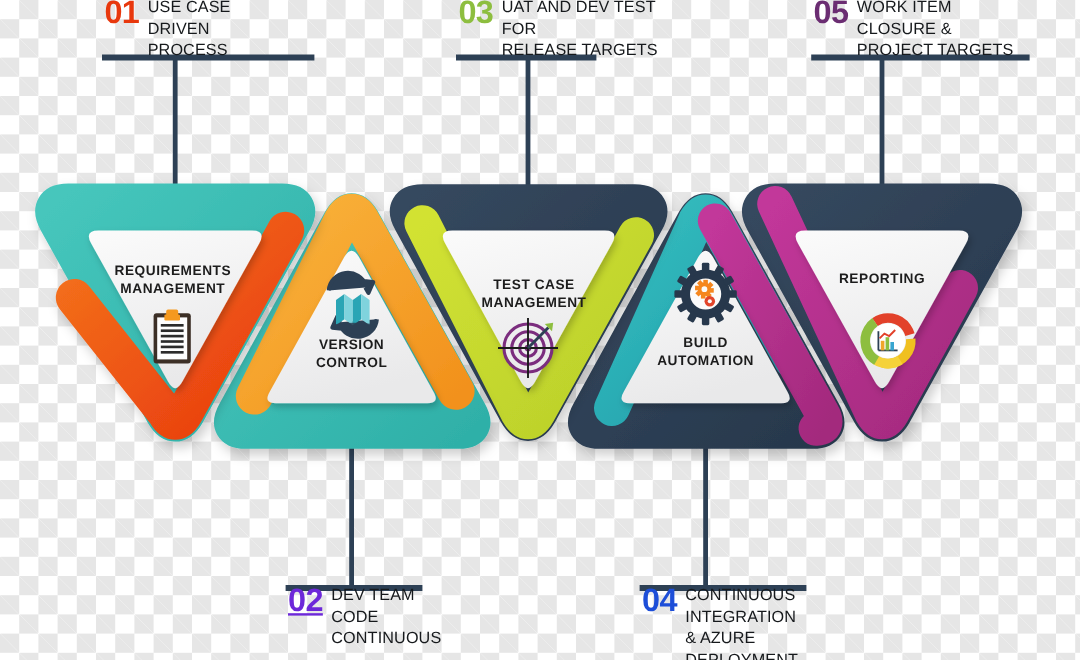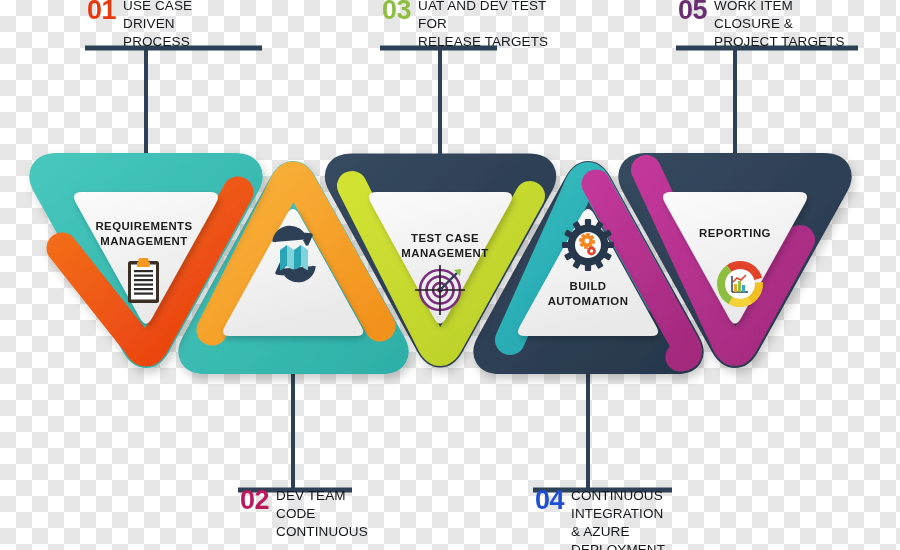--- a/index.html
+++ b/index.html
@@ -234,20 +234,22 @@
         <rect x="-2" y="-3" width="3" height="11" fill="#8dbe3f"></rect>
         <rect x="2" y="1" width="3" height="7" fill="#3aa6d0"></rect>
         <path d="M-7 -2 L-3 -6 L1 -4 L6 -9" fill="none" stroke="#e2412a" stroke-width="1.6"></path>
       </g>
     </g>
   </svg>
 
   <div class="face-label" style="left:64px;top:219px;width:160px;">REQUIREMENTS
 MANAGEMENT</div>
 
+  <div class="face-label" style="left:223px;top:281px;width:140px;">VERSION
+CONTROL</div>
 
   <div class="face-label" style="left:375px;top:219px;width:140px;margin-top:12px;">TEST CASE
 MANAGEMENT</div>
 
   <div class="face-label" style="left:665px;top:226px;width:140px;">REPORTING</div>
 
   <div class="face-label" style="left:518px;top:279px;width:140px;">BUILD
 AUTOMATION</div>
 
   <div class="callout" style="left:87px;top:-3px;">
@@ -265,21 +267,21 @@
   </div>
 
   <div class="callout" style="left:678px;top:-3px;">
     <span class="num" style="color:#6b2d72;">05</span>
     <span class="txt" style="max-width:172px;">WORK ITEM
 CLOSURE &amp;
 PROJECT TARGETS</span>
   </div>
 
   <div class="callout" style="left:240px;top:487px;">
-    <span class="num" style="color:#be185d;">02</span>
+    <span class="num" style="color:#6d28d9;text-decoration:underline;">02</span>
     <span class="txt">DEV TEAM
 CODE
 CONTINUOUS</span>
   </div>
 
   <div class="callout" style="left:535px;top:487px;">
     <span class="num" style="color:#1d4ed8;">04</span>
     <span class="txt">CONTINUOUS
 INTEGRATION
 &amp; AZURE

